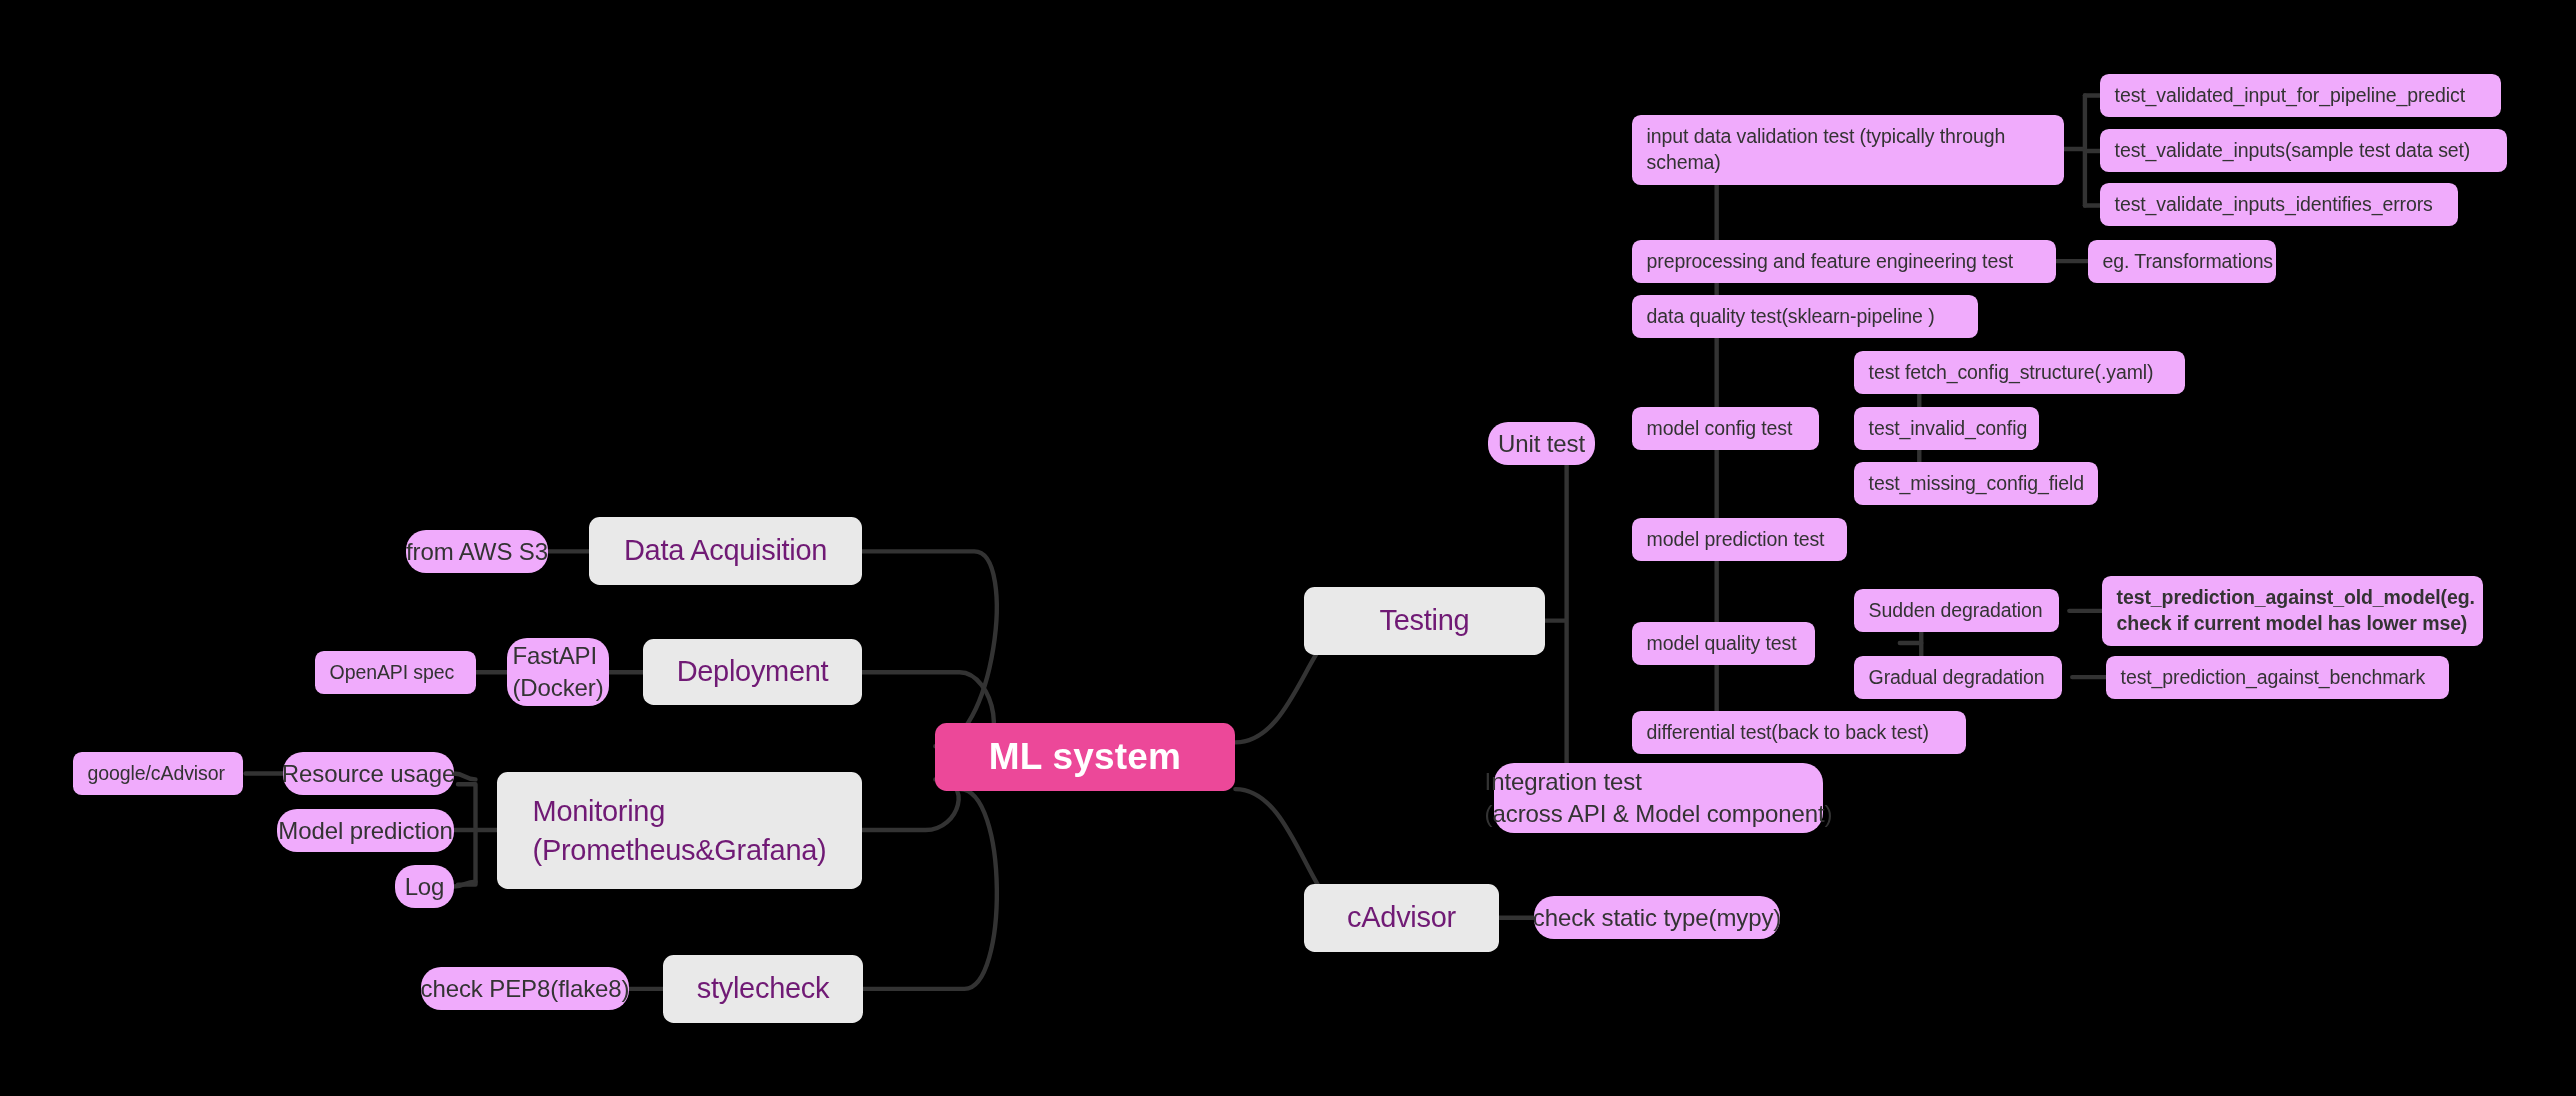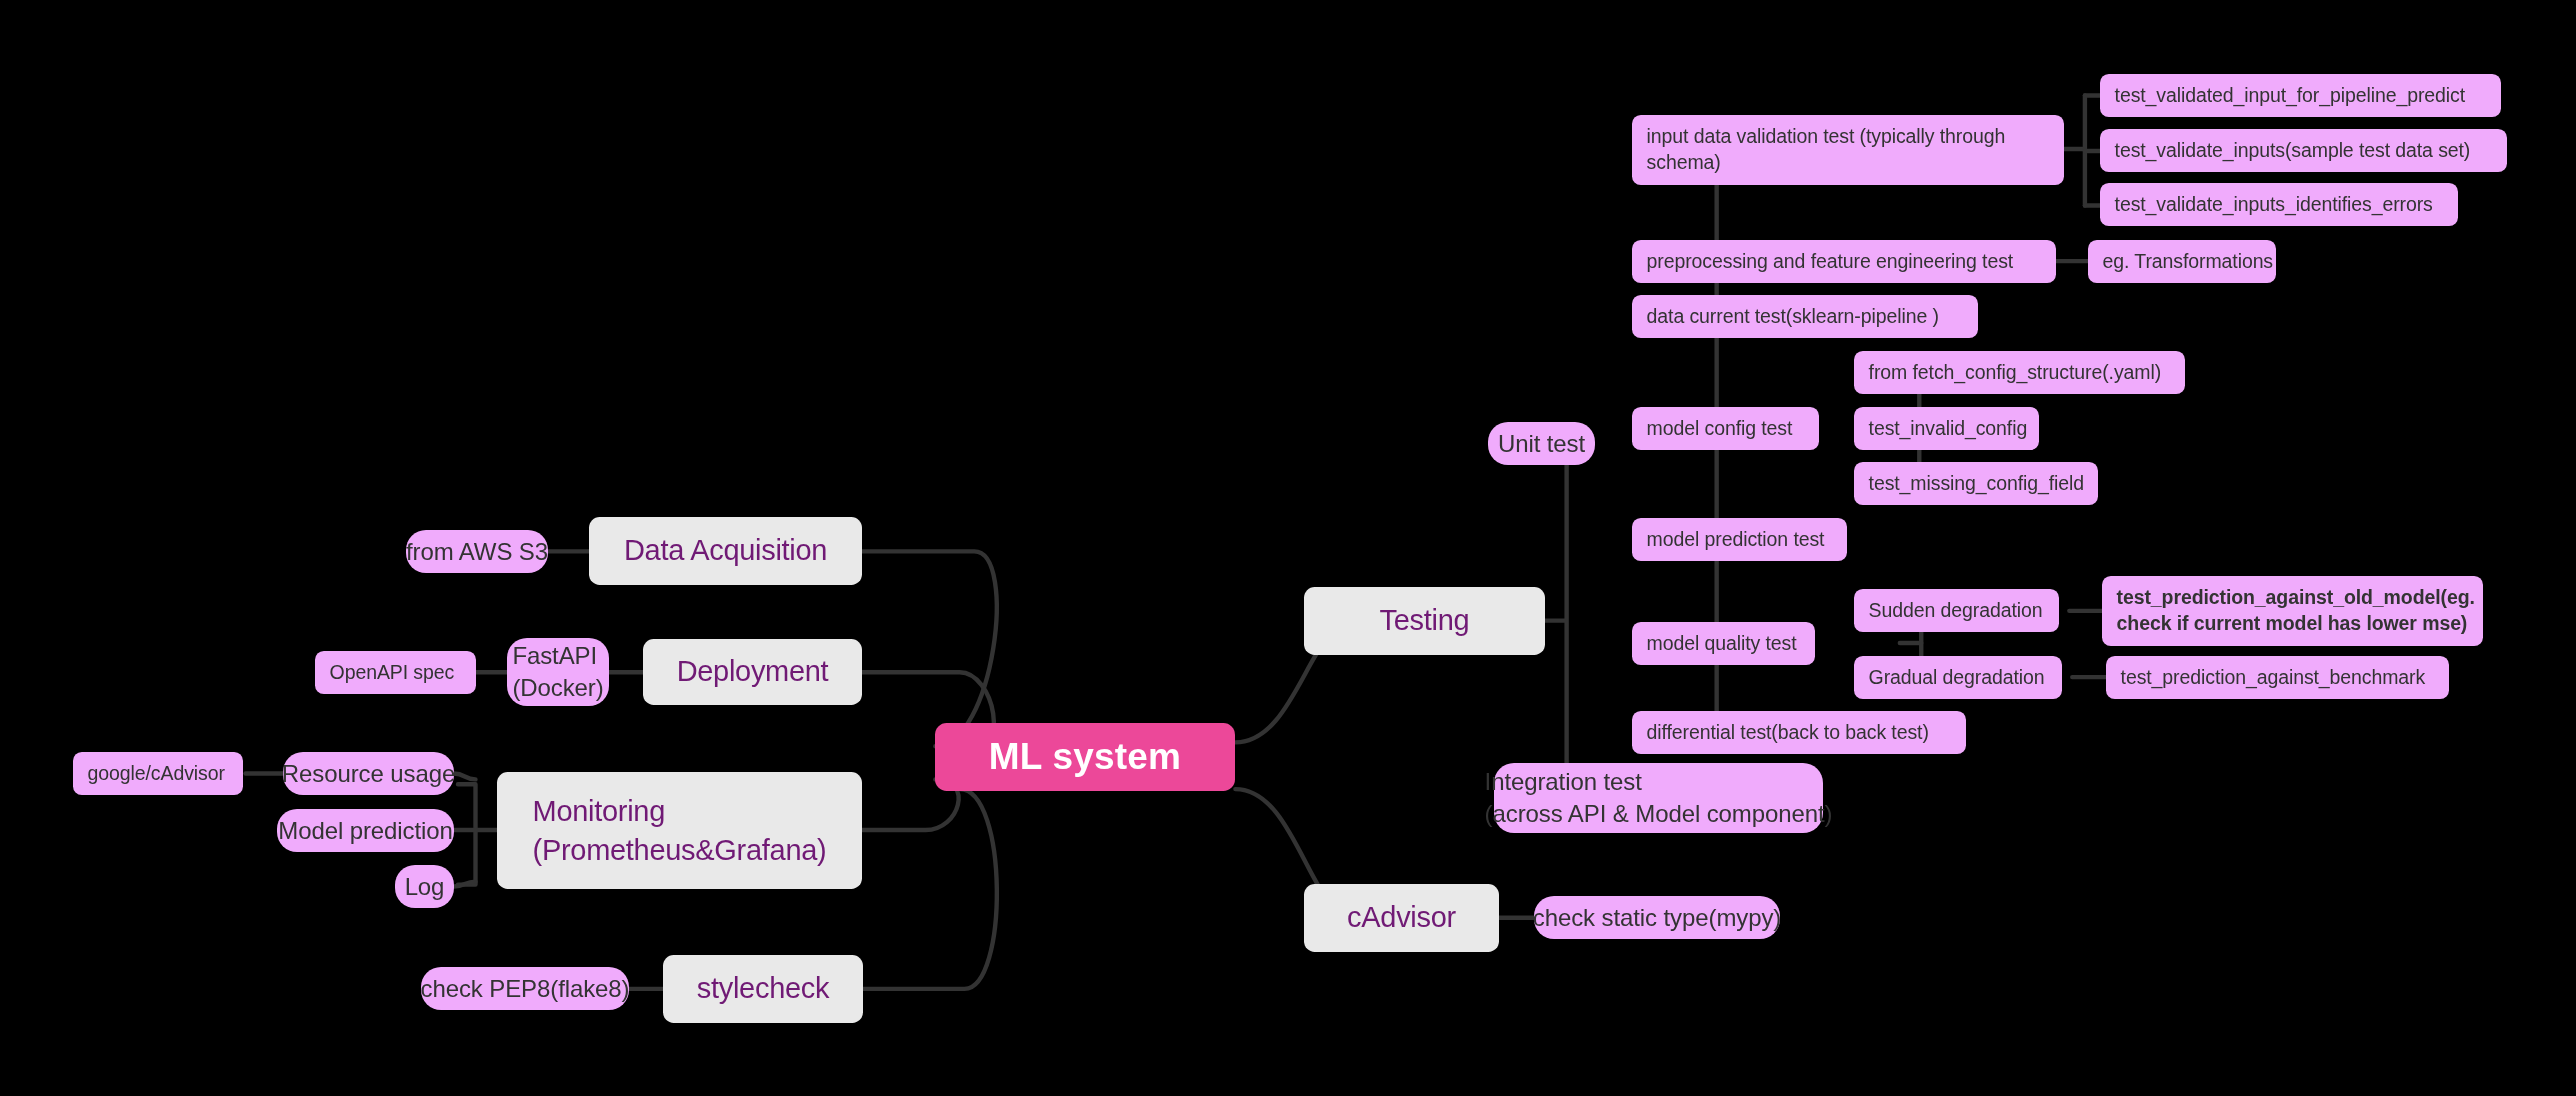--- a/index.html
+++ b/index.html
@@ -220,28 +220,28 @@
   </div>
 
   <div class="node n-l3 pad" style="left:1632px; top:240px; width:424px; height:43px;">
     <span>preprocessing and feature engineering test</span>
   </div>
   <div class="node n-l4 pad" style="left:2088px; top:240px; width:188px; height:43px;">
     <span>eg. Transformations</span>
   </div>
 
   <div class="node n-l3 pad" style="left:1632px; top:295px; width:346px; height:43px;">
-    <span>data current test(sklearn-pipeline )</span>
+    <span>data quality test(sklearn-pipeline )</span>
   </div>
 
   <div class="node n-l3 pad" style="left:1632px; top:407px; width:187px; height:43px;">
     <span>model config test</span>
   </div>
   <div class="node n-l4 pad" style="left:1854px; top:351px; width:331px; height:43px;">
-    <span>from fetch_config_structure(.yaml)</span>
+    <span>test fetch_config_structure(.yaml)</span>
   </div>
   <div class="node n-l4 pad" style="left:1854px; top:407px; width:185px; height:43px;">
     <span>test_invalid_config</span>
   </div>
   <div class="node n-l4 pad" style="left:1854px; top:462px; width:244px; height:43px;">
     <span>test_missing_config_field</span>
   </div>
 
   <div class="node n-l3 pad" style="left:1632px; top:518px; width:215px; height:43px;">
     <span>model prediction test</span>

